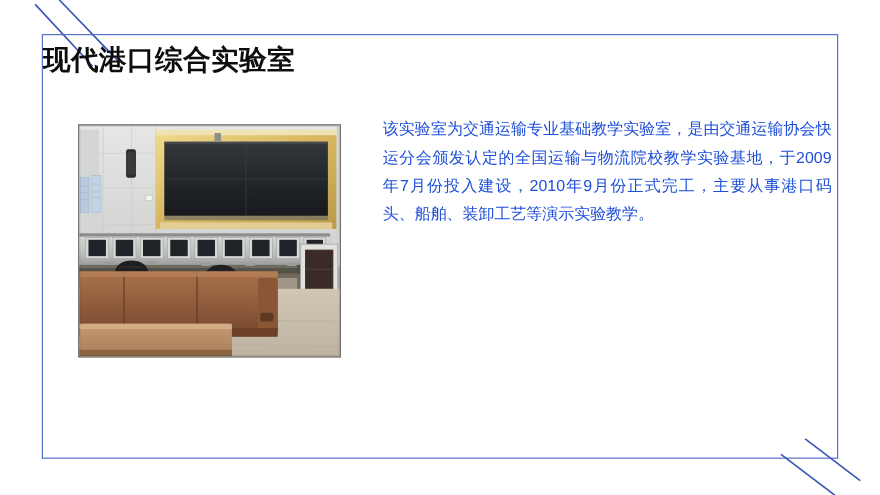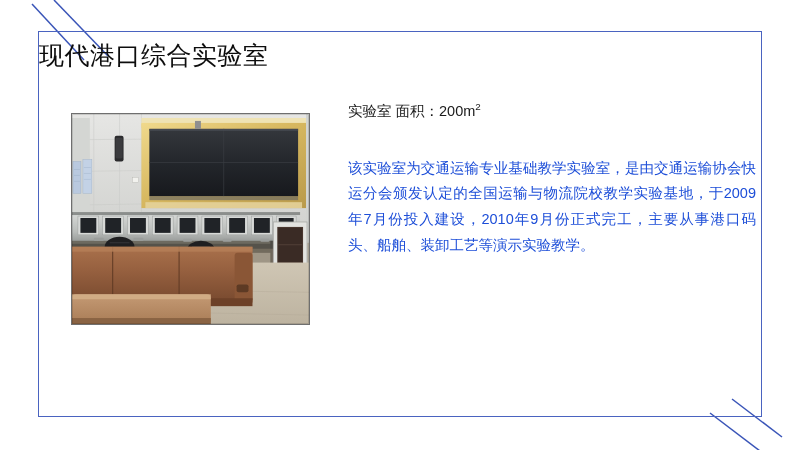--- a/index.html
+++ b/index.html
@@ -43,21 +43,21 @@
   }
   #deco-tl { left: 22px; top: -2px; width: 130px; height: 70px; }
   #deco-br { left: 690px; top: 385px; width: 110px; height: 68px; }
 
   
   #title {
     position: absolute;
     left: 39px;
     top: 40px;
     font-size: 25px;
-    font-weight: normal;
+    font-weight: bold;
     color: #0d0d0d;
     letter-spacing: 0.5px;
     line-height: 1.2;
     white-space: nowrap;
   }
 
   
   #photo-wrap {
     position: absolute;
     left: 71px;
@@ -291,20 +291,17 @@
       <rect x="0" y="182" width="140" height="5" fill="#d3ae87" opacity="0.9"></rect>
       <rect x="0" y="206" width="140" height="6" fill="#8a6343"></rect>
 
       <rect x="0" y="0" width="239" height="212" fill="none" stroke="#00000022" stroke-width="2"></rect>
     </svg>
   </div>
 
   <div id="text-col">
 
 
-    <div class="meta-line" id="meta-area">
-      <span>实验室 面积：200m</span><sup>2</sup>
-    </div>
 
     <div id="body-para">该实验室为交通运输专业基础教学实验室，是由交通运输协会快运分会颁发认定的全国运输与物流院校教学实验基地，于2009年7月份投入建设，2010年9月份正式完工，主要从事港口码头、船舶、装卸工艺等演示实验教学。</div>
   </div>
 
 </div>
 
 </body></html>

